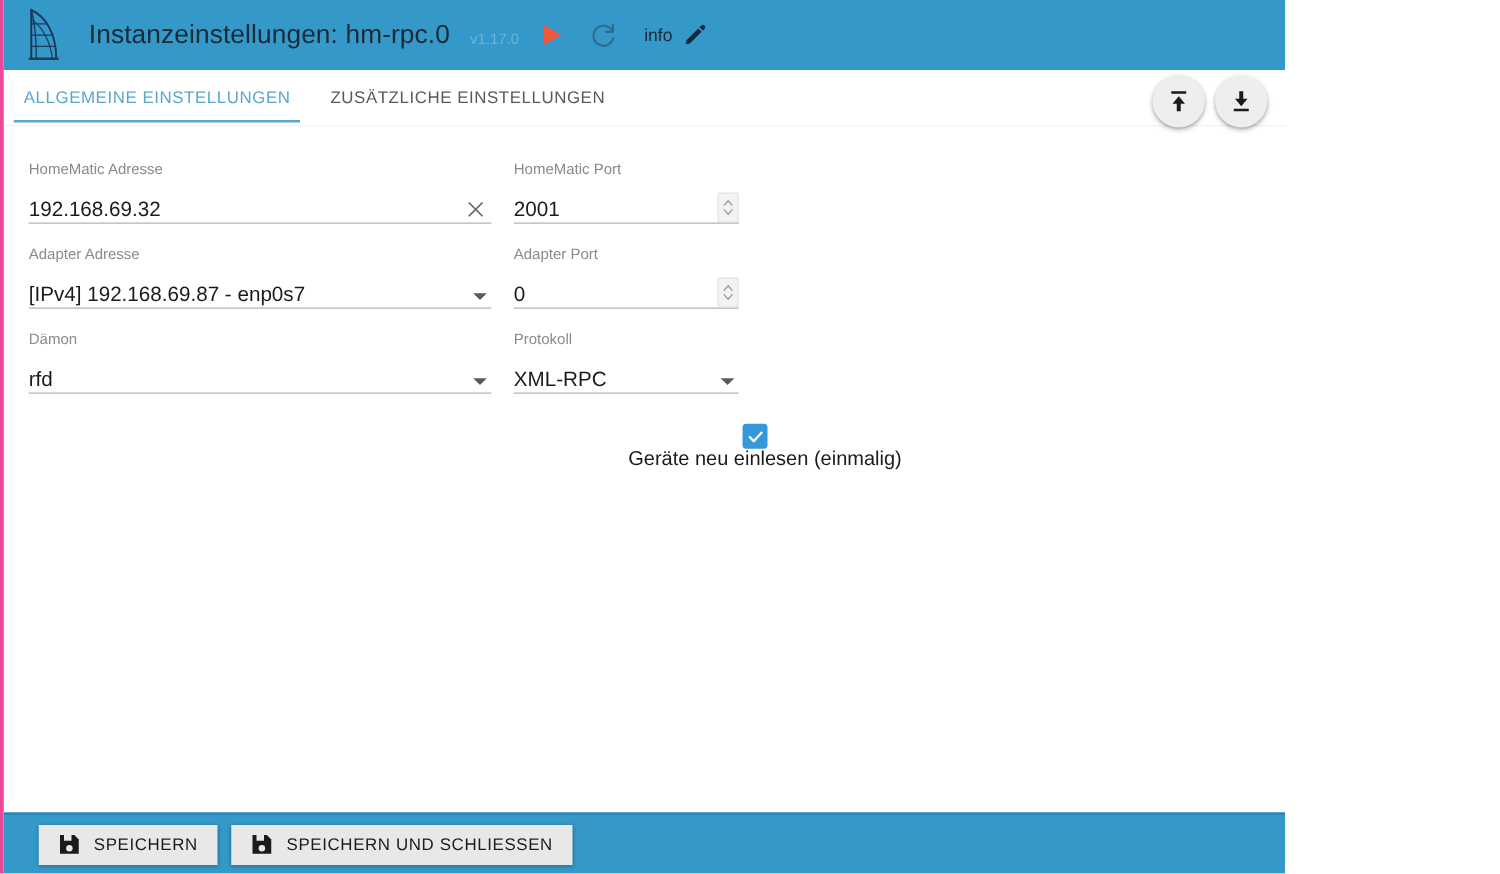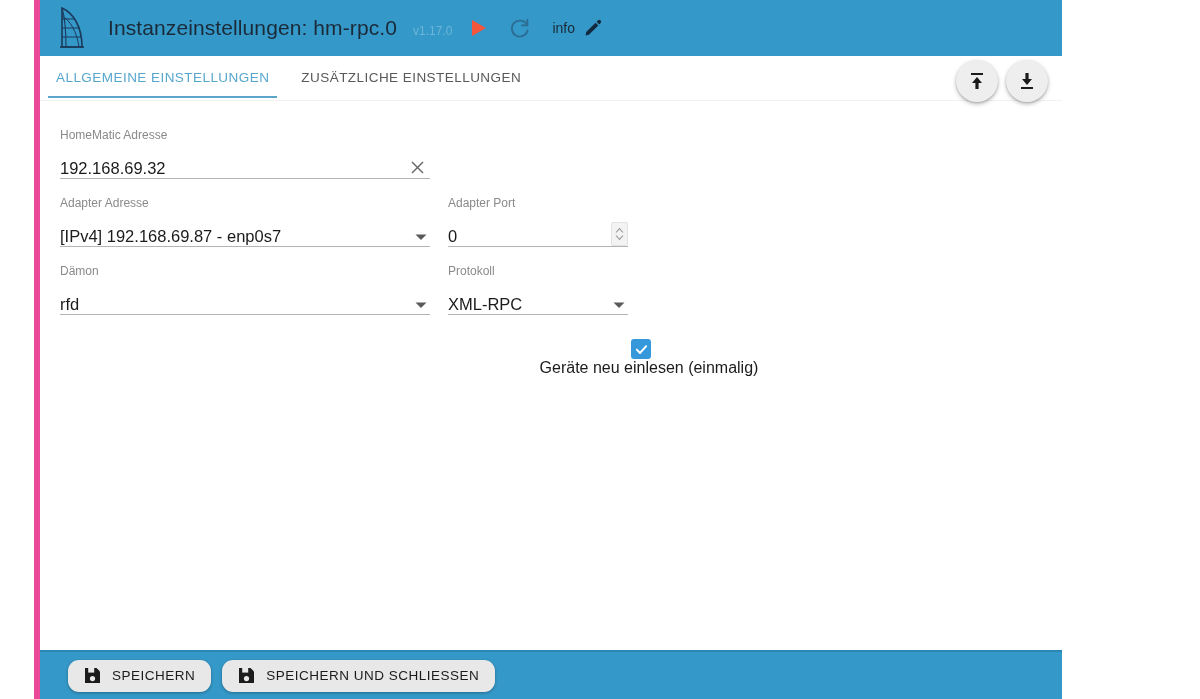--- a/index.html
+++ b/index.html
@@ -7,23 +7,22 @@
     margin: 0; padding: 0;
     width: 1200px; height: 699px;
     overflow: hidden;
     background: #ffffff;
     font-family: "Liberation Sans", sans-serif;
   }
   #app {
     position: relative;
     width: 1028px; height: 699px;
     background: #ffffff;
-    border-left: 6px solid #ec4899;
+    border-left: 3px solid #ec4899;
     overflow: hidden;
-    margin-left: 34px;
   }
 
   
   .header {
     position: absolute; top: 0; left: 0;
     width: 1200px; height: 56px;
     background: #3498c8;
     display: flex; align-items: center;
   }
   .logo-wrap {
@@ -169,21 +168,21 @@
   .footer {
     position: absolute; left: 0; bottom: 0;
     width: 1200px; height: 49px;
     background: #3498c8;
     border-top: 2px solid #2b86b4;
     display: flex; align-items: center;
   }
   .btn {
     height: 32px;
     background: #e8e8e8;
-    border-radius: 11px;
+    border-radius: 0;
     display: flex; align-items: center;
     padding: 0 16px;
     cursor: pointer;
     box-shadow: 0 1px 3px rgba(0,0,0,.3);
     white-space: nowrap;
   }
   .btn-label {
     font-size: 13.5px; letter-spacing: .5px;
     color: #1b1b1b; margin-left: 11px;
   }
@@ -266,20 +265,32 @@
         <div class="fline">
           <div class="fval">192.168.69.32</div>
           <div class="clear-x">
             <svg width="17" height="17" viewBox="0 0 17 17">
               <line x1="3" y1="3" x2="14" y2="14" stroke="#666" stroke-width="1.4"></line>
               <line x1="14" y1="3" x2="3" y2="14" stroke="#666" stroke-width="1.4"></line>
             </svg>
           </div>
         </div>
       </div>
+      <div class="field-sm">
+        <div class="flabel">HomeMatic Port</div>
+        <div class="fline">
+          <div class="fval">2001</div>
+          <div class="stepper">
+            <svg width="11" height="16" viewBox="0 0 11 16">
+              <path d="M2 6.5 L5.5 2.6 L9 6.5" fill="none" stroke="#9a9a9a" stroke-width="1.1"></path>
+              <path d="M2 9.5 L5.5 13.4 L9 9.5" fill="none" stroke="#9a9a9a" stroke-width="1.1"></path>
+            </svg>
+          </div>
+        </div>
+      </div>
     </div>
 
     <div class="row">
       <div class="field-lg">
         <div class="flabel">Adapter Adresse</div>
         <div class="fline">
           <div class="fval">[IPv4] 192.168.69.87 - enp0s7</div>
           <div class="caret">
             <svg width="14" height="10" viewBox="0 0 14 10">
               <path d="M1.5 2.5 L7 8 L12.5 2.5 Z" fill="#5a5a5a"></path>

